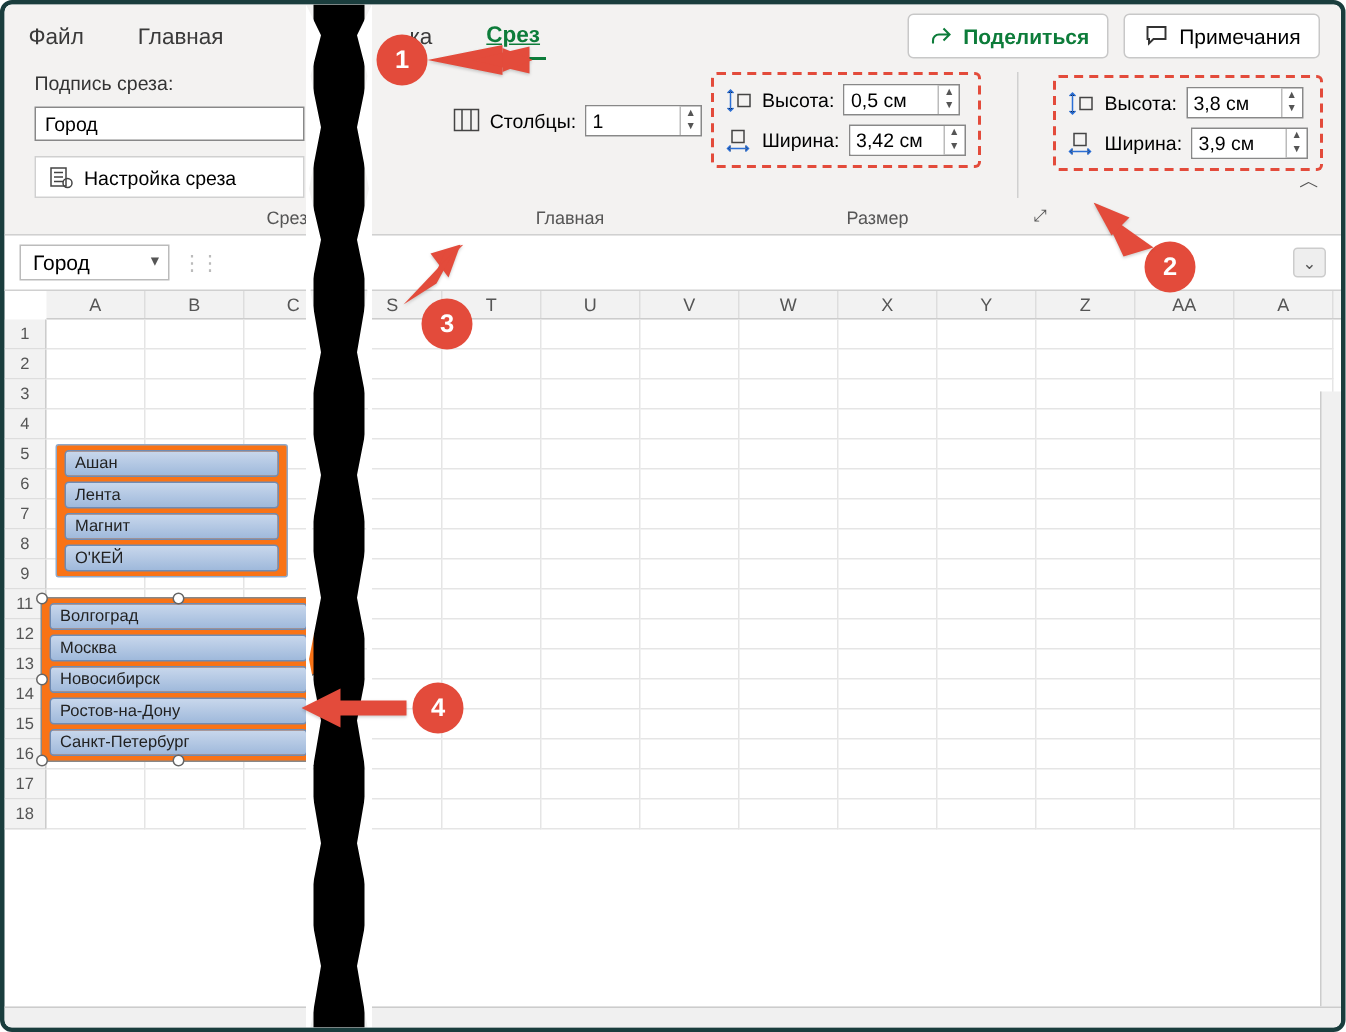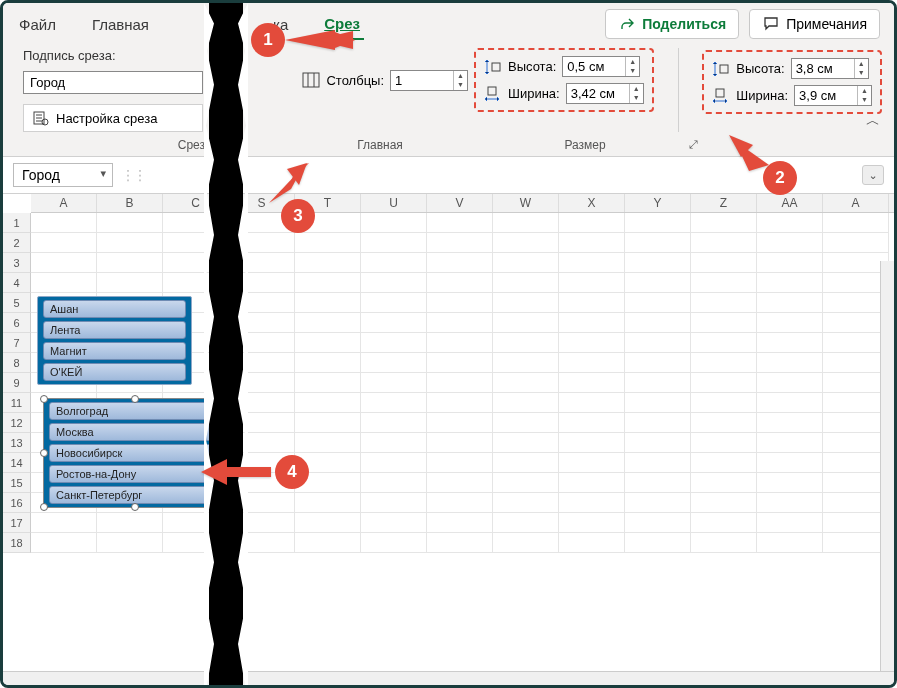--- a/index.html
+++ b/index.html
@@ -41,21 +41,21 @@
 .colhead { flex: 0 0 66px; text-align: center; font-size: 12px; color: #555; border-right: 1px solid #ddd; padding: 2px 0; }
 .grid-rows { position: relative; }
 .row { display: flex; height: 20px; }
 .rowhead { flex: 0 0 28px; background: #f2f2f2; border-right: 1px solid #ccc; border-bottom: 1px solid #ddd; text-align: center; font-size: 11px; color: #555; line-height: 20px; }
 .cell { flex: 0 0 66px; border-right: 1px solid #e5e5e5; border-bottom: 1px solid #e5e5e5; }
 .tear { position: absolute; top: 0; bottom: 0; left: 206px; width: 34px; background: #000; z-index: 50; }
 .tear::before, .tear::after { content: ""; position: absolute; top: 0; bottom: 0; width: 10px; background: #fff; }
 .tear::before { left: -5px; clip-path: polygon(0 0,100% 3%,30% 7%,100% 12%,20% 18%,100% 23%,30% 28%,100% 34%,20% 40%,100% 46%,30% 52%,100% 58%,20% 64%,100% 70%,30% 76%,100% 82%,20% 88%,100% 94%,30% 100%,0 100%); }
 .tear::after { right: -5px; clip-path: polygon(100% 0,0 3%,70% 7%,0 12%,80% 18%,0 23%,70% 28%,0 34%,80% 40%,0 46%,70% 52%,0 58%,80% 64%,0 70%,70% 76%,0 82%,80% 88%,0 94%,70% 100%,100% 100%); }
 
-.slicer { position: absolute; background: #0369a1; border: 1px solid #8fa8c8; border-radius: 2px; }
+.slicer { position: absolute; background: #f97316; border: 1px solid #8fa8c8; border-radius: 2px; }
 .slicer-item { margin: 3px 5px; background: linear-gradient(#c8d7ec,#9fb9db); border: 1px solid #6f8bb3; border-radius: 3px; padding: 2px 6px; font-size: 11px; color: #222; cursor: pointer; white-space: nowrap; }
 .slicer.selected { border: 1px solid #888; }
 .handle { position: absolute; width: 8px; height: 8px; background: #fff; border: 1px solid #666; border-radius: 50%; }
 
 .callout { position: absolute; z-index: 100; display: flex; align-items: center; }
 .callout .bubble { background: #e34b3b; color: #fff; width: 34px; height: 34px; border-radius: 50%; display: flex; align-items: center; justify-content: center; font-size: 17px; font-weight: 600; }
 .callout svg { filter: drop-shadow(0 1px 1px rgba(0,0,0,0.2)); }
 .scrollbar-bottom { position: absolute; left: 0; right: 0; bottom: 0; height: 14px; background: #f0f0f0; border-top: 1px solid #ccc; }
 .scrollbar-right { position: absolute; right: 0; top: 258px; bottom: 14px; width: 14px; background: #f0f0f0; border-left: 1px solid #ccc; }
 </style>
@@ -508,21 +508,21 @@
       </div>
     </div>
 
   <div class="slicer" style="left:34px;top:102px;width:155px" id="slicer1">
       <div class="slicer-item">Ашан</div>
       <div class="slicer-item">Лента</div>
       <div class="slicer-item">Магнит</div>
       <div class="slicer-item">О'КЕЙ</div>
     </div>
 
-  <div class="slicer selected" style="left:40px;top:204px;width:184px" id="slicer2">
+  <div class="slicer selected" style="left:24px;top:204px;width:184px" id="slicer2">
     <div class="handle" style="left:-4px;top:-4px"></div>
     <div class="handle" style="right:-4px;top:-4px"></div>
     <div class="handle" style="left:-4px;bottom:-4px"></div>
     <div class="handle" style="right:-4px;bottom:-4px"></div>
     <div class="handle" style="left:calc(50% - 4px);top:-4px"></div>
     <div class="handle" style="left:calc(50% - 4px);bottom:-4px"></div>
     <div class="handle" style="left:-4px;top:calc(50% - 4px)"></div>
     <div class="handle" style="right:-4px;top:calc(50% - 4px)"></div>
   <div class="slicer-item">Волгоград</div>
       <div class="slicer-item">Москва</div>

